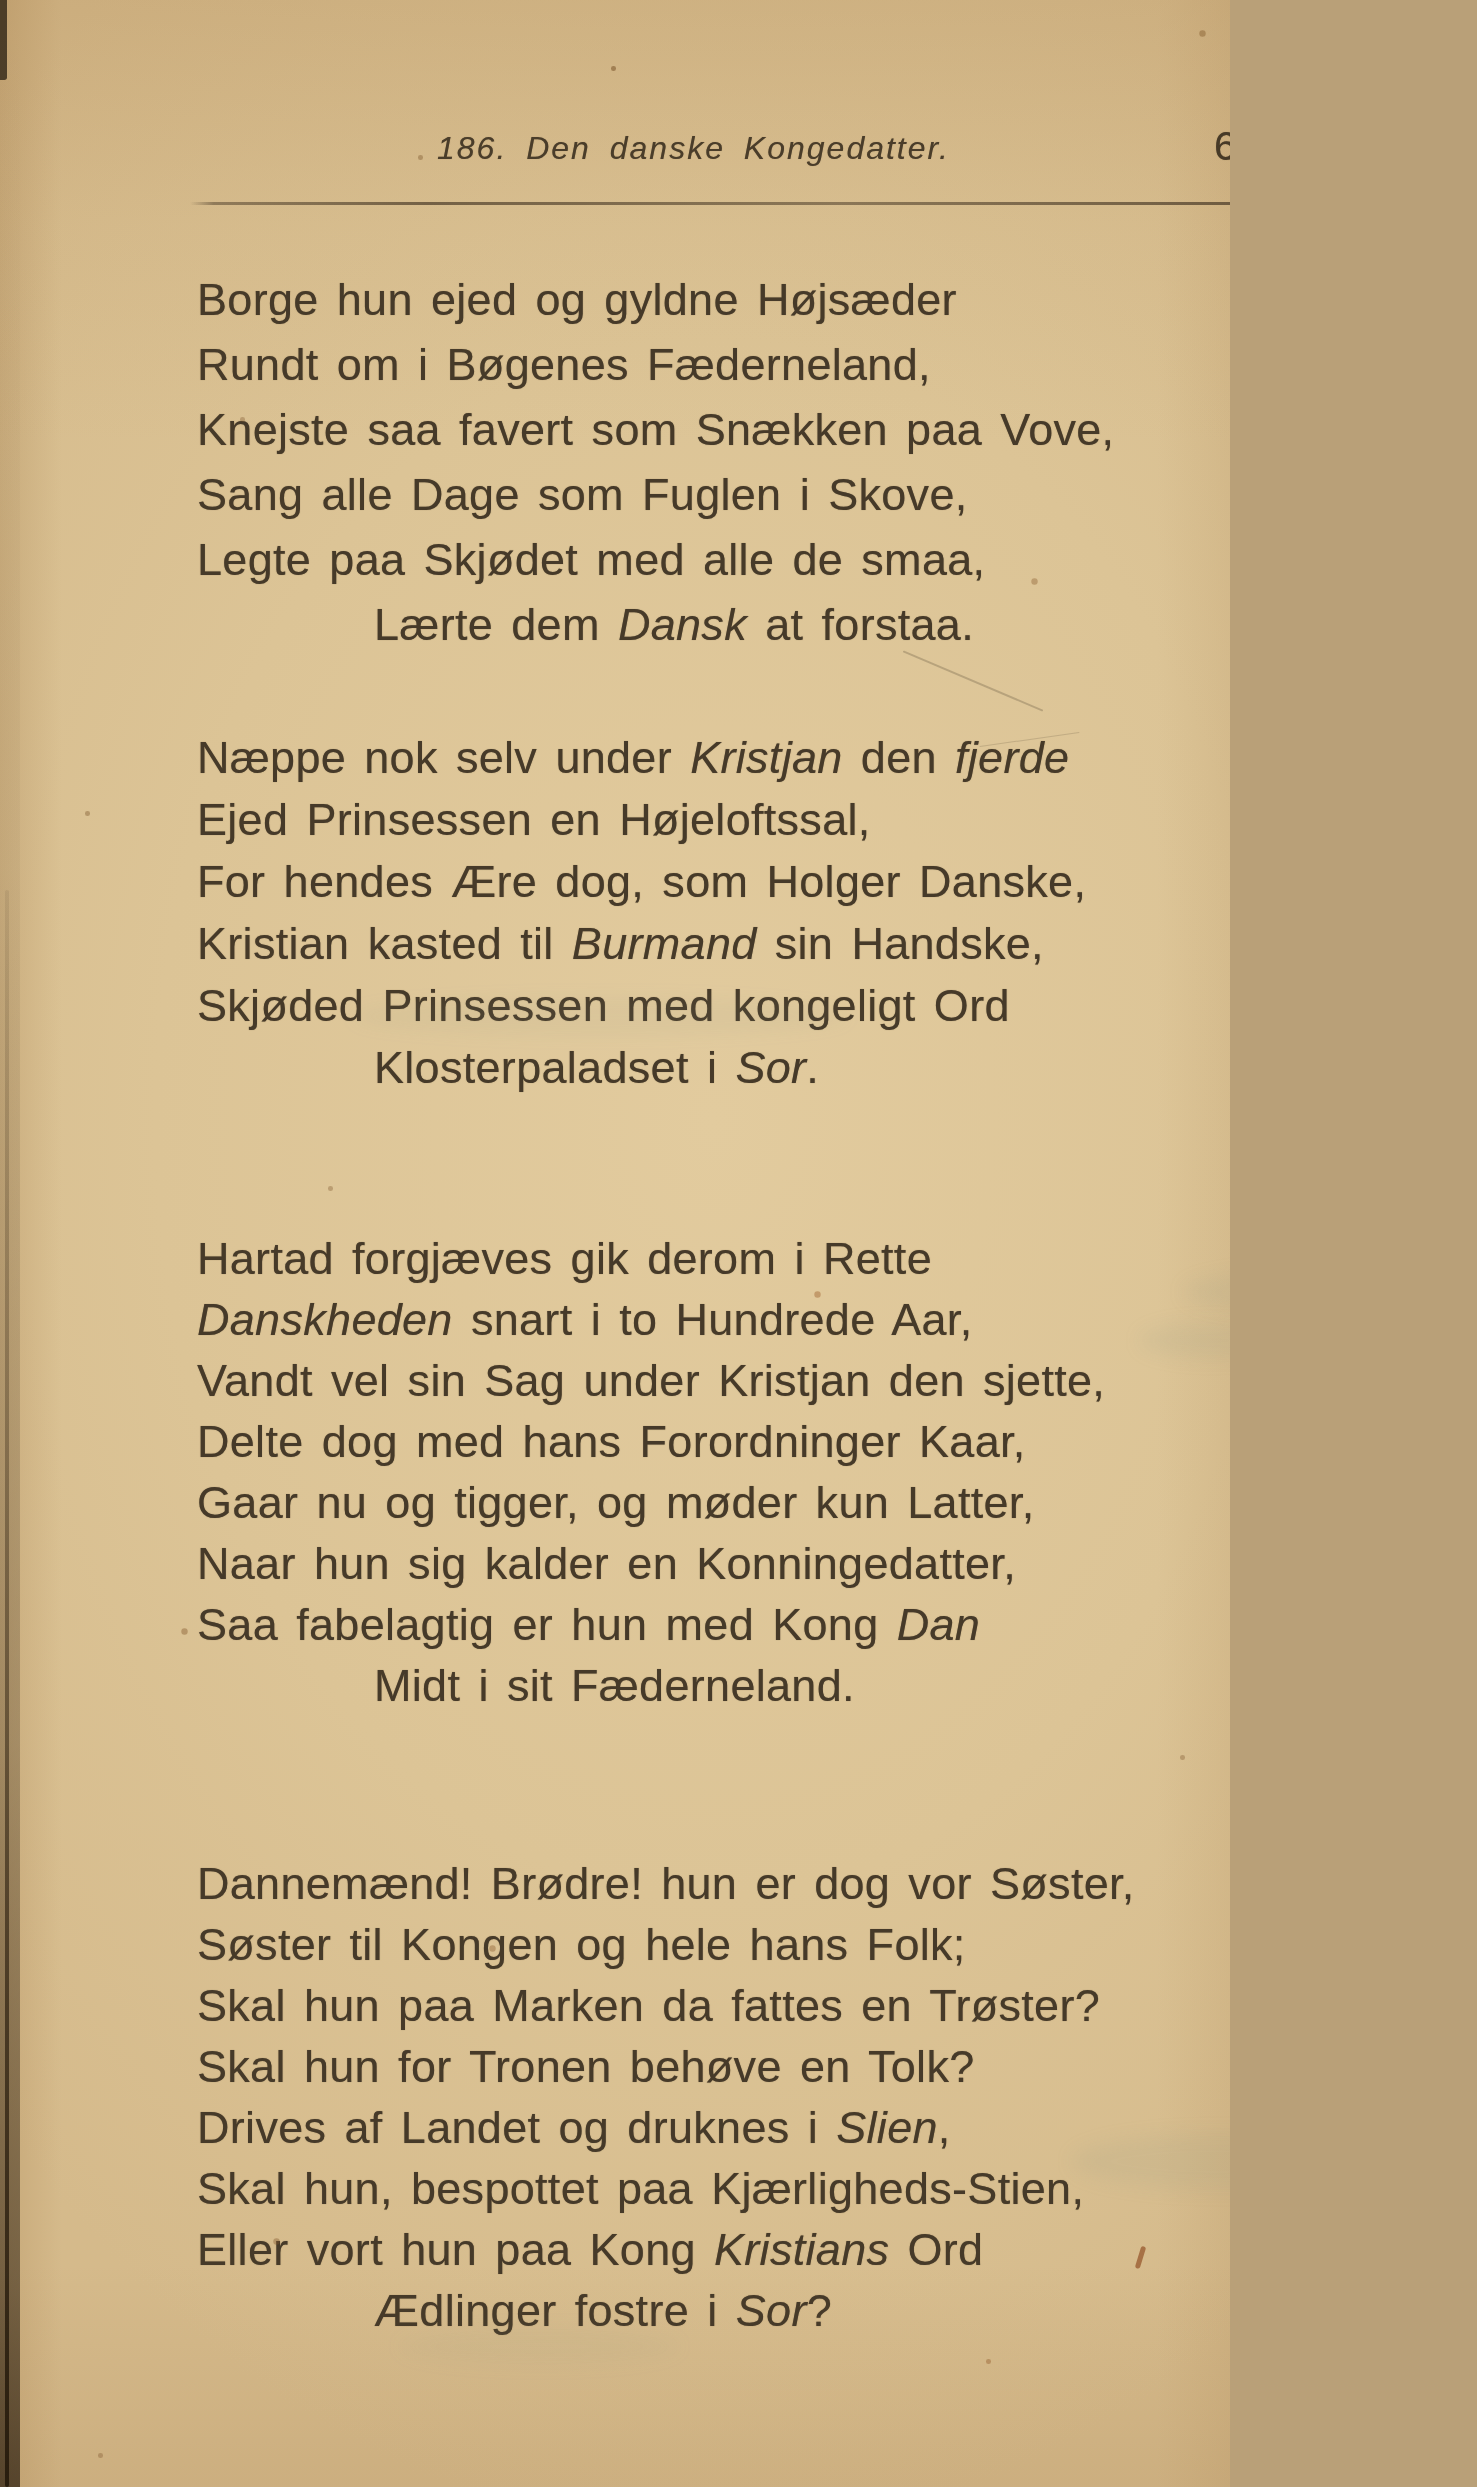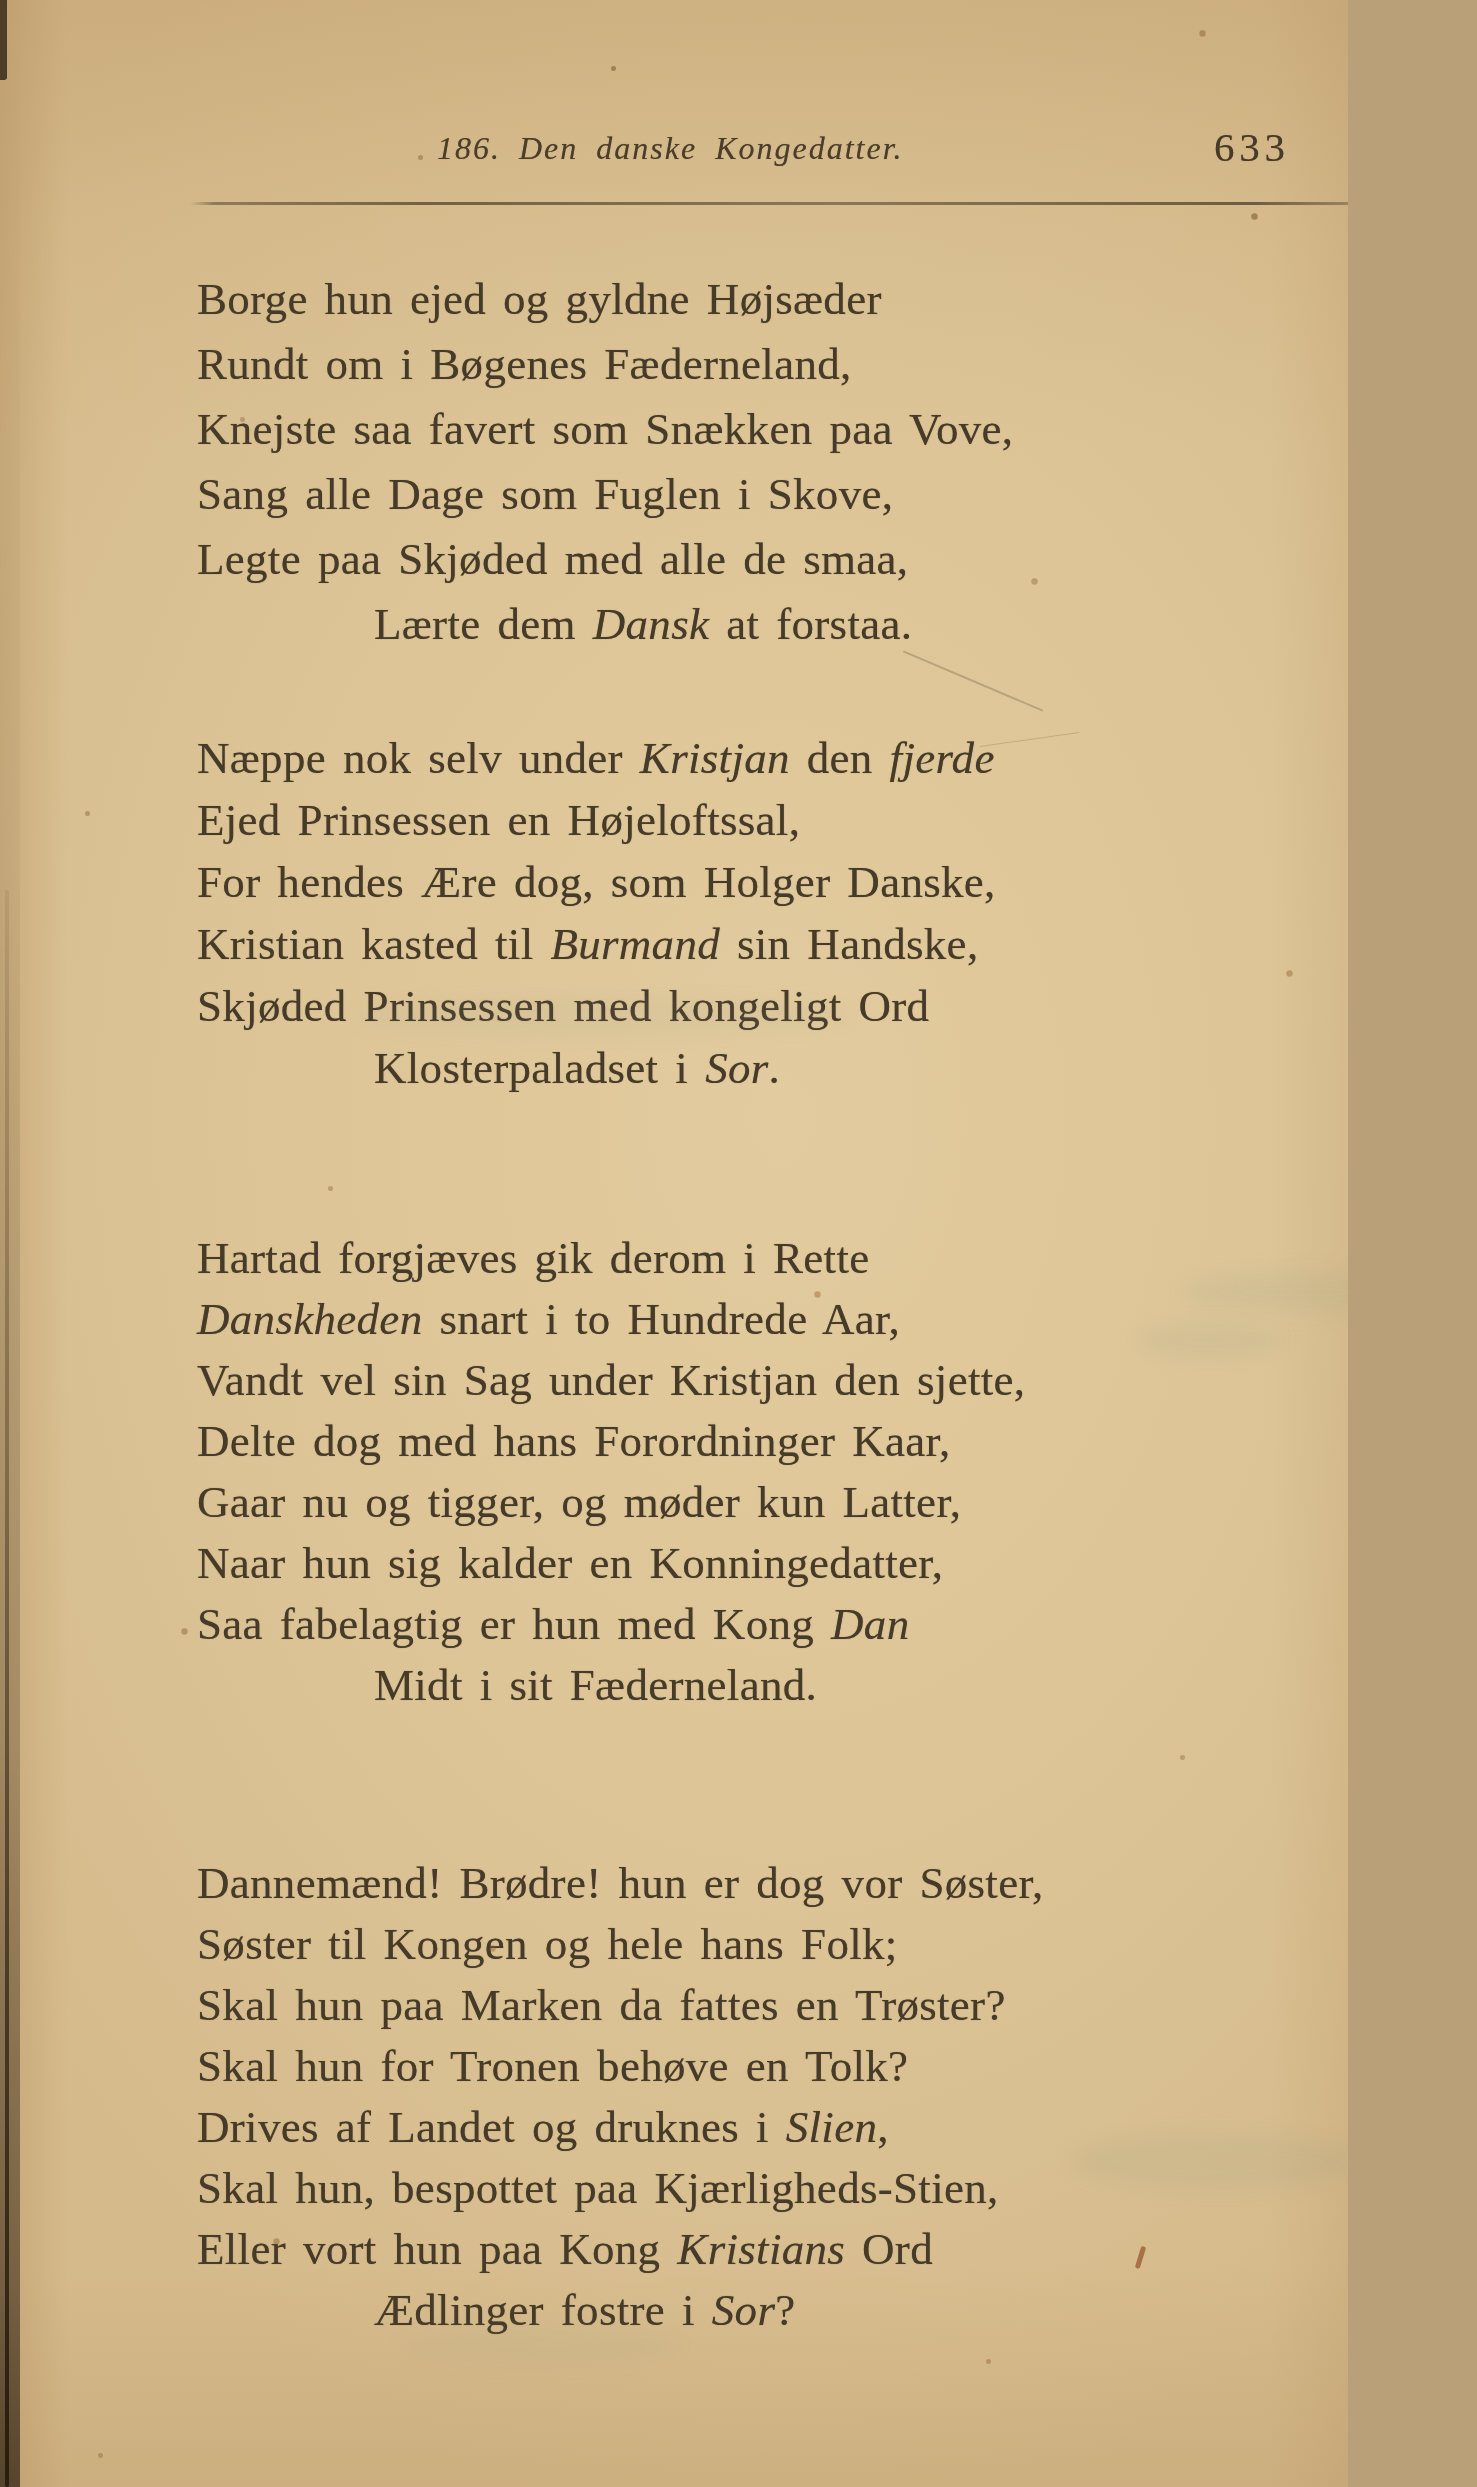--- a/index.html
+++ b/index.html
@@ -1,20 +1,20 @@
 <!DOCTYPE html>
 <html style="font-size:10.8px"><head>
 <meta charset="utf-8">
 <style>
   html,body{margin:0;padding:0;background:#b9a078;}
   .page{
     position:relative;
-    width:1348px;height:2487px;
+    width:1230px;height:2487px;
     overflow:hidden;
-    font-family:Liberation Serif, serif;
+    font-family:Liberation Sans, sans-serif;
     color:#463a29;
     background:
       linear-gradient(180deg, rgba(166,124,72,.20) 0%, rgba(166,124,72,.06) 9%, rgba(166,124,72,0) 18%),
       linear-gradient(0deg,   rgba(150,106,56,.14) 0%, rgba(150,106,56,0) 9%),
       linear-gradient(90deg,  rgba(146,104,54,.22) 0%, rgba(146,104,54,0) 5%),
       linear-gradient(270deg, rgba(146,104,54,.10) 0%, rgba(146,104,54,0) 6%),
       radial-gradient(ellipse 1012px 1416px at 58% 45%, #e2cb9e 0%, #dcc496 55%, #d5ba8b 100%);
   }
   
   .running-title{
@@ -107,21 +107,21 @@
   </div>
 
   <div class="rule"></div>
 
   <div class="poem">
       <div class="stanza s1">
         <div class="line"><span>Borge hun ejed og gyldne Højsæder</span></div>
         <div class="line"><span>Rundt om i Bøgenes Fæderneland,</span></div>
         <div class="line"><span>Knejste saa favert som Snækken paa Vove,</span></div>
         <div class="line"><span>Sang alle Dage som Fuglen i Skove,</span></div>
-        <div class="line"><span>Legte paa Skjøded med alle de smaa,</span></div>
+        <div class="line"><span>Legte paa Skjødet med alle de smaa,</span></div>
         <div class="line indent"><span>Lærte dem </span><span class="it">Dansk</span><span> at forstaa.</span></div>
       </div>
       <div class="stanza s2">
         <div class="line"><span>Næppe nok selv under </span><span class="it">Kristjan</span><span> den </span><span class="it">fjerde</span></div>
         <div class="line"><span>Ejed Prinsessen en Højeloftssal,</span></div>
         <div class="line"><span>For hendes Ære dog, som Holger Danske,</span></div>
         <div class="line"><span>Kristian kasted til </span><span class="it">Burmand</span><span> sin Handske,</span></div>
         <div class="line"><span>Skjøded Prinsessen med kongeligt Ord</span></div>
         <div class="line indent"><span>Klosterpaladset i </span><span class="it">Sor</span><span>.</span></div>
       </div>

